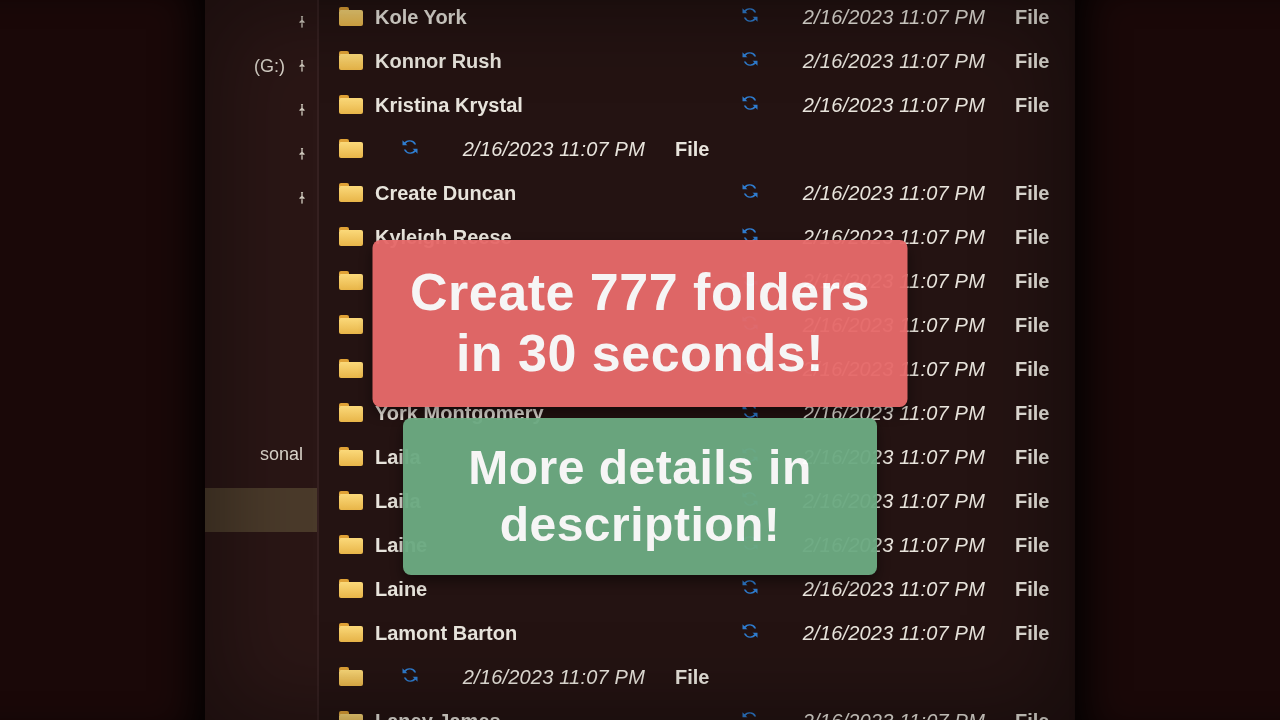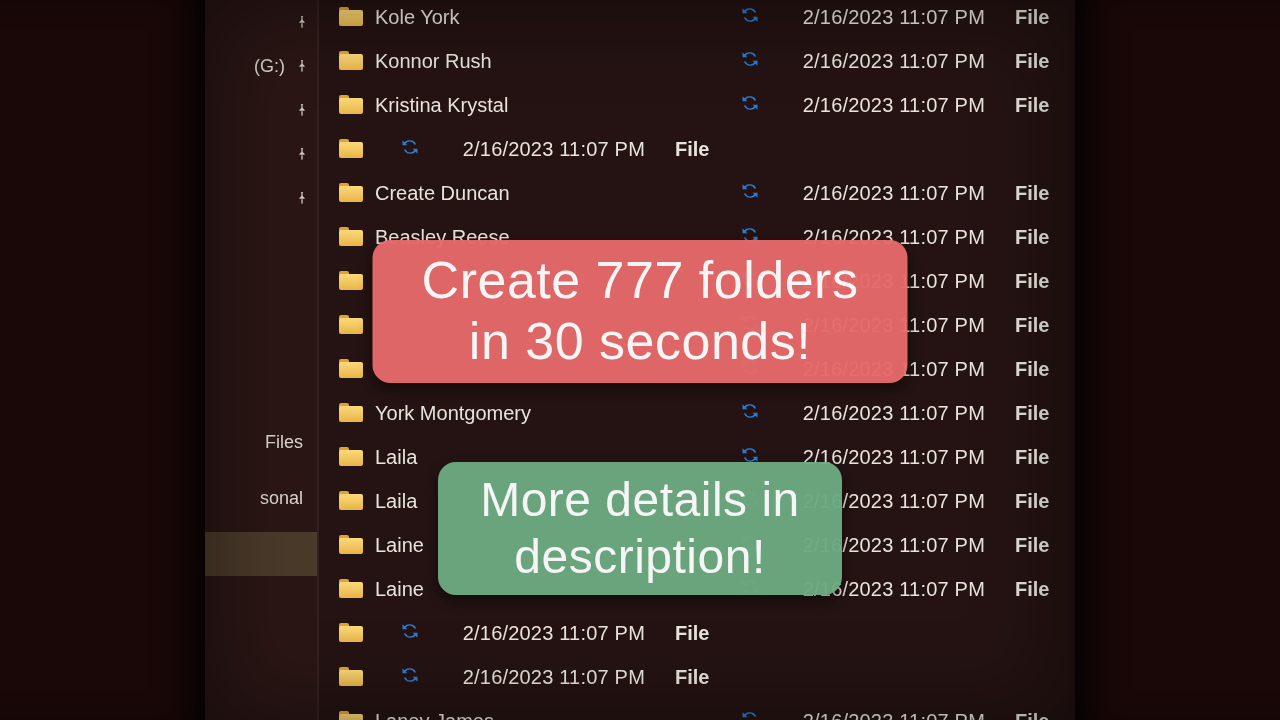--- a/index.html
+++ b/index.html
@@ -93,58 +93,57 @@
     border-radius: 2px 2px 0 0;
   }
   .folder-icon::after {
     content: "";
     position: absolute;
     left: 0; top: 3px;
     width: 24px; height: 16px;
     background: linear-gradient(#fbd97a,#e8b548);
     border-radius: 2px;
   }
-  .name-col { flex: 0 0 340px; overflow: hidden; white-space: nowrap; }
+  .name-col { flex: 0 0 340px; overflow: hidden; white-space: nowrap; font-weight: bold; }
   .status-col {
     flex: 0 0 70px;
     display: flex;
     justify-content: center;
   }
   .sync-icon svg { width: 20px; height: 20px; fill: #2f7dd0; }
-  .date-col { flex: 0 0 230px; text-align: right; padding-right: 30px; white-space: nowrap; letter-spacing: .2px;}
+  .date-col { flex: 0 0 230px; text-align: right; padding-right: 30px; white-space: nowrap; letter-spacing: .2px; font-style: italic;}
   .type-col { flex: 0 0 60px; overflow: hidden; white-space: nowrap; font-weight: bold; }
 
   
   .banner {
     position: absolute;
     left: 50%;
     transform: translateX(-50%);
     color: #fff;
-    font-weight: 400;
+    font-weight: 700;
     text-align: center;
-    border-radius: 18px;
+    border-radius: 8px;
     box-shadow: 0 6px 14px rgba(0,0,0,.45);
-    padding: 10px 30px;
+    padding: 22px 30px;
     line-height: 1.18;
     letter-spacing: .5px;
   }
   .banner-red {
     top: 240px;
     width: 535px;
     background: #e66a6a;
     font-size: 52px;
     opacity: .96;
   }
   .banner-green {
     top: 418px;
-    width: 404px;
+    width: 474px;
     background: #6caa82;
     font-size: 48px;
     opacity: .96;
-    margin-top: 44px;
   }
 
   
   .letterbox-left, .letterbox-right {
     position: absolute;
     top: 0; bottom: 0;
     width: 205px;
     background: #1a0808;
     z-index: 5;
   }
@@ -200,23 +199,20 @@
         </div>
         <div class="nav-item">
           <span class="nav-label"></span>
           <span class="pin-icon">
             <svg viewBox="0 0 24 24">
               <path d="M14 3l-1 1v5l3 3v1H8v-1l3-3V4l-1-1h4zM11 14v6l1 1 1-1v-6h-2z"></path>
             </svg>
           </span>
         </div>
         <div style="height: 200px;"></div>
-        <div class="nav-item">
-          <span class="nav-label">Files</span>
-        </div>
         <div style="height: 12px;"></div>
         <div class="nav-item">
           <span class="nav-label">sonal</span>
         </div>
         <div style="height: 12px;"></div>
         <div class="nav-item selected">
           <span class="nav-label"></span>
         </div>
         <div style="height: 12px;"></div>
       </div>
@@ -271,21 +267,21 @@
           <span class="status-col">
             <span class="sync-icon"><svg viewBox="0 0 24 24">
                 <path d="M12 4a8 8 0 0 1 7.4 5h-2.2A6 6 0 0 0 6.8 8L9 10H3V4l2.3 2.3A8 8 0 0 1 12 4zm0 16a8 8 0 0 1-7.4-5h2.2a6 6 0 0 0 10.4 1L15 14h6v6l-2.3-2.3A8 8 0 0 1 12 20z"></path>
               </svg></span>
           </span>
           <span class="date-col">2/16/2023 11:07 PM</span>
           <span class="type-col">File</span>
         </div>
         <div class="row">
           <span class="folder-icon"></span>
-          <span class="name-col">Beasley Reese</span>
+          <span class="name-col">Kyleigh Reese</span>
           <span class="status-col">
             <span class="sync-icon"><svg viewBox="0 0 24 24">
                 <path d="M12 4a8 8 0 0 1 7.4 5h-2.2A6 6 0 0 0 6.8 8L9 10H3V4l2.3 2.3A8 8 0 0 1 12 4zm0 16a8 8 0 0 1-7.4-5h2.2a6 6 0 0 0 10.4 1L15 14h6v6l-2.3-2.3A8 8 0 0 1 12 20z"></path>
               </svg></span>
           </span>
           <span class="date-col">2/16/2023 11:07 PM</span>
           <span class="type-col">File</span>
         </div>
         <div class="row">
           <span class="folder-icon"></span>
@@ -370,20 +366,21 @@
           <span class="status-col">
             <span class="sync-icon"><svg viewBox="0 0 24 24">
                 <path d="M12 4a8 8 0 0 1 7.4 5h-2.2A6 6 0 0 0 6.8 8L9 10H3V4l2.3 2.3A8 8 0 0 1 12 4zm0 16a8 8 0 0 1-7.4-5h2.2a6 6 0 0 0 10.4 1L15 14h6v6l-2.3-2.3A8 8 0 0 1 12 20z"></path>
               </svg></span>
           </span>
           <span class="date-col">2/16/2023 11:07 PM</span>
           <span class="type-col">File</span>
         </div>
         <div class="row">
           <span class="folder-icon"></span>
+          <span class="name-col">Lamont Barton</span>
           <span class="status-col">
             <span class="sync-icon"><svg viewBox="0 0 24 24">
                 <path d="M12 4a8 8 0 0 1 7.4 5h-2.2A6 6 0 0 0 6.8 8L9 10H3V4l2.3 2.3A8 8 0 0 1 12 4zm0 16a8 8 0 0 1-7.4-5h2.2a6 6 0 0 0 10.4 1L15 14h6v6l-2.3-2.3A8 8 0 0 1 12 20z"></path>
               </svg></span>
           </span>
           <span class="date-col">2/16/2023 11:07 PM</span>
           <span class="type-col">File</span>
         </div>
         <div class="row">
           <span class="folder-icon"></span>

